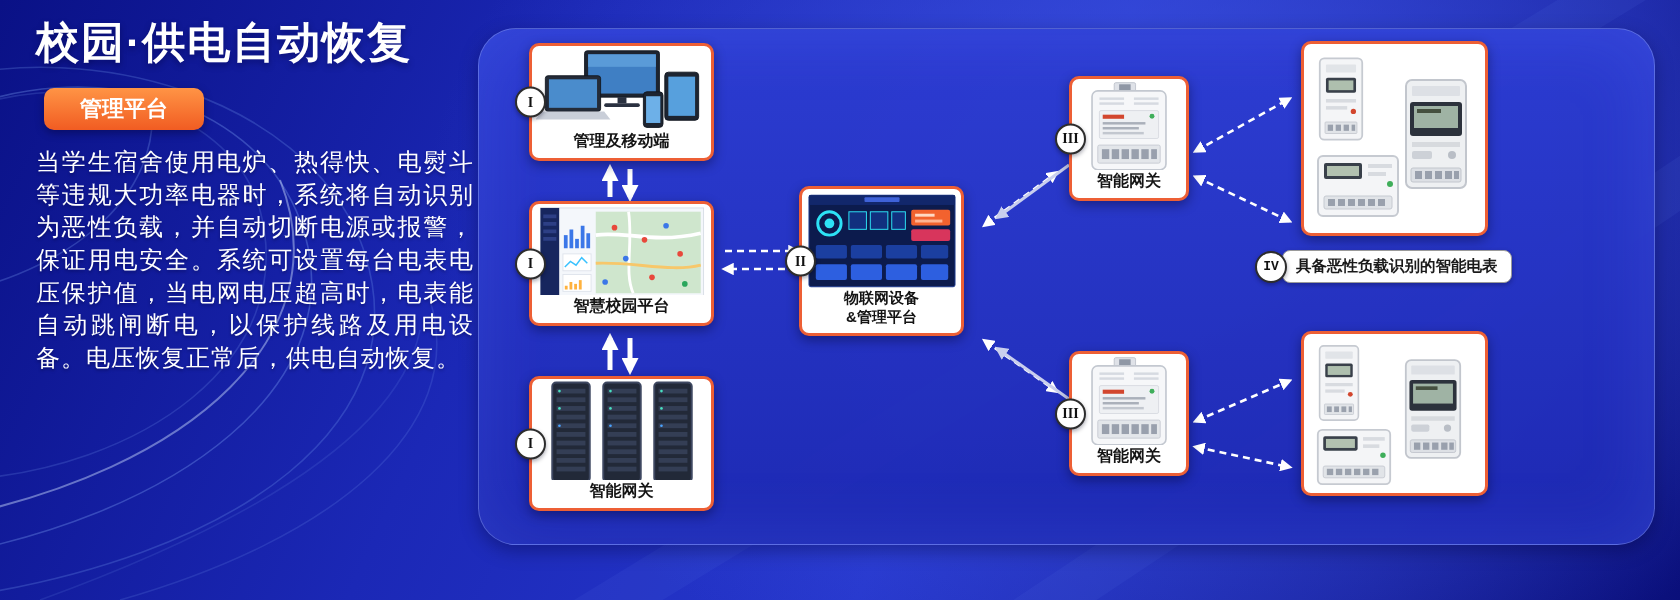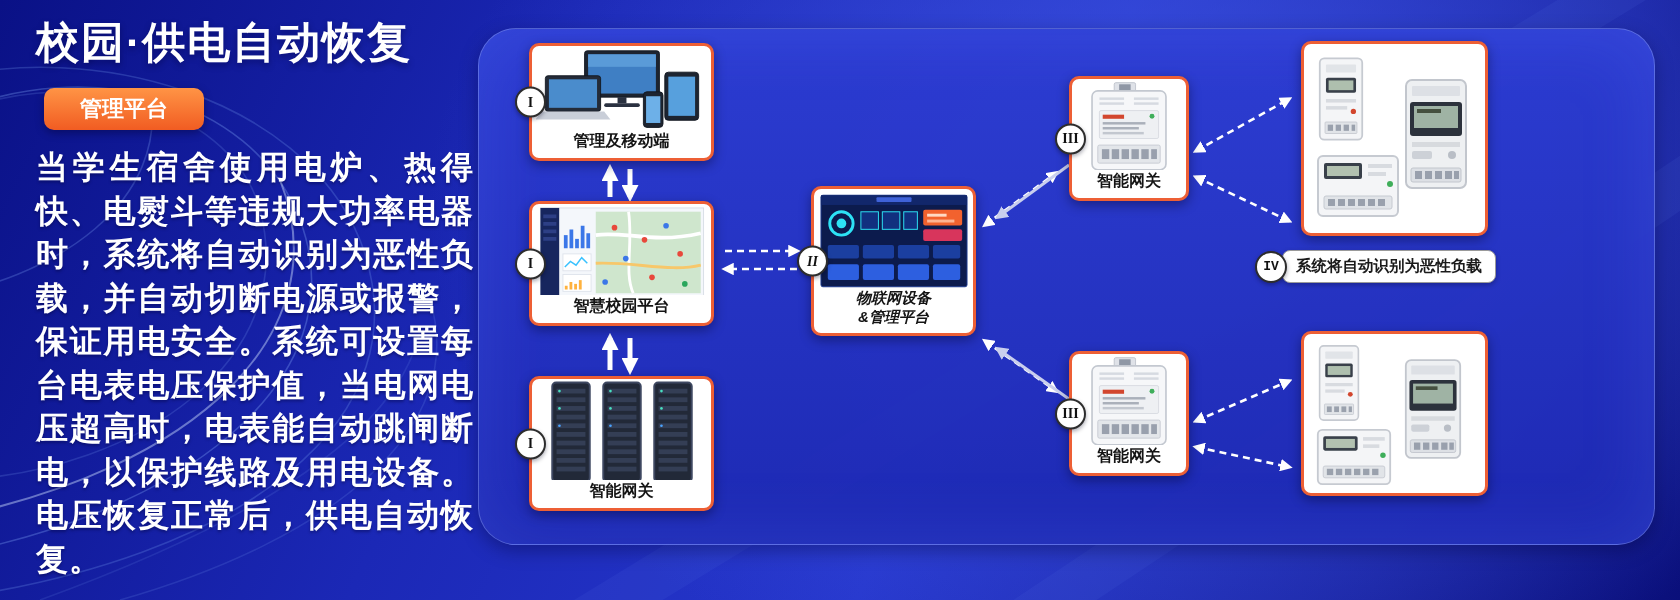--- a/index.html
+++ b/index.html
@@ -20,22 +20,22 @@
     font-size:43px; font-weight:800; letter-spacing:2px; color:#fff;
     text-shadow:0 3px 6px rgba(0,0,60,.45); white-space:nowrap;
   }
   .section-badge {
     display:inline-block; margin:16px 0 16px 8px; padding:6px 36px;
     background:linear-gradient(180deg,#ff9445,#f15c22);
     border-radius:10px; font-size:22px; font-weight:700; color:#fff;
     box-shadow:0 3px 8px rgba(0,0,40,.4);
   }
   .system-desc {
-    font-size:32px; line-height:1.36; text-align:justify; letter-spacing:1px;
-    text-shadow:0 2px 3px rgba(0,0,50,.4); font-weight:700;
+    font-size:24px; line-height:1.36; text-align:justify; letter-spacing:1px;
+    text-shadow:0 2px 3px rgba(0,0,50,.4); font-weight:400;
   }
 
   
   .panel {
     position:absolute; left:478px; top:28px; width:1177px; height:517px; z-index:1;
     background:linear-gradient(180deg, rgba(45,61,210,.96), rgba(29,41,178,.96));
     border:1px solid rgba(165,185,255,.4);
     border-radius:38px;
     box-shadow: inset 0 0 70px rgba(95,125,255,.22), 0 6px 18px rgba(0,0,50,.35);
   }
@@ -57,21 +57,21 @@
     width:31px; height:31px; border-radius:50%;
     background:#fff; border:2px solid #2d2d2d; color:#111;
     font-family:"Liberation Serif","DejaVu Serif",serif; font-size:14px; font-weight:700;
     display:flex; align-items:center; justify-content:center; z-index:3;
     box-shadow:0 2px 4px rgba(0,0,30,.35);
   }
 
   .node-management  { left:50px;  top:14px;  width:185px; height:118px; }
   .node-campus      { left:50px;  top:172px; width:185px; height:125px; }
   .node-datacenter  { left:50px;  top:347px; width:185px; height:135px; }
-  .node-iot         { left:332px; top:157px; width:165px; height:150px;font-style:italic; }
+  .node-iot         { left:320px; top:157px; width:165px; height:150px; }
   .node-iot .card-label { font-size:15px;border-radius:10px; }
   .node-gateway-top    { left:590px; top:47px;  width:120px; height:125px; }
   .node-gateway-bottom { left:590px; top:322px; width:120px; height:125px; }
   .node-meters-top     { left:822px; top:12px;  width:187px; height:195px; }
   .node-meters-bottom  { left:822px; top:302px; width:187px; height:165px; }
 
   .icon-devices { width:172px; height:82px; }
   .icon-campus  { width:170px; height:90px; }
   .icon-iot     { width:148px; height:94px; }
   .icon-gateway { width:80px;  height:92px; }
@@ -422,21 +422,21 @@
     <svg class="meter mt-b">
         <use href="#sym-meter-large" xlink:href="#sym-meter-large"></use>
       </svg>
     <svg class="meter mt-c">
         <use href="#sym-meter-wide" xlink:href="#sym-meter-wide"></use>
       </svg>
   </div>
 
   <div class="meter-tag">
     <span class="tag-numeral">IV</span>
-    <span class="tag-pill">系统将自动识别为恶性负载</span>
+    <span class="tag-pill">具备恶性负载识别的智能电表</span>
   </div>
 
   <div class="card node-meters-bottom">
     <svg class="meter mb-a">
         <use href="#sym-meter-slim" xlink:href="#sym-meter-slim"></use>
       </svg>
     <svg class="meter mb-b">
         <use href="#sym-meter-large" xlink:href="#sym-meter-large"></use>
       </svg>
     <svg class="meter mb-c">

